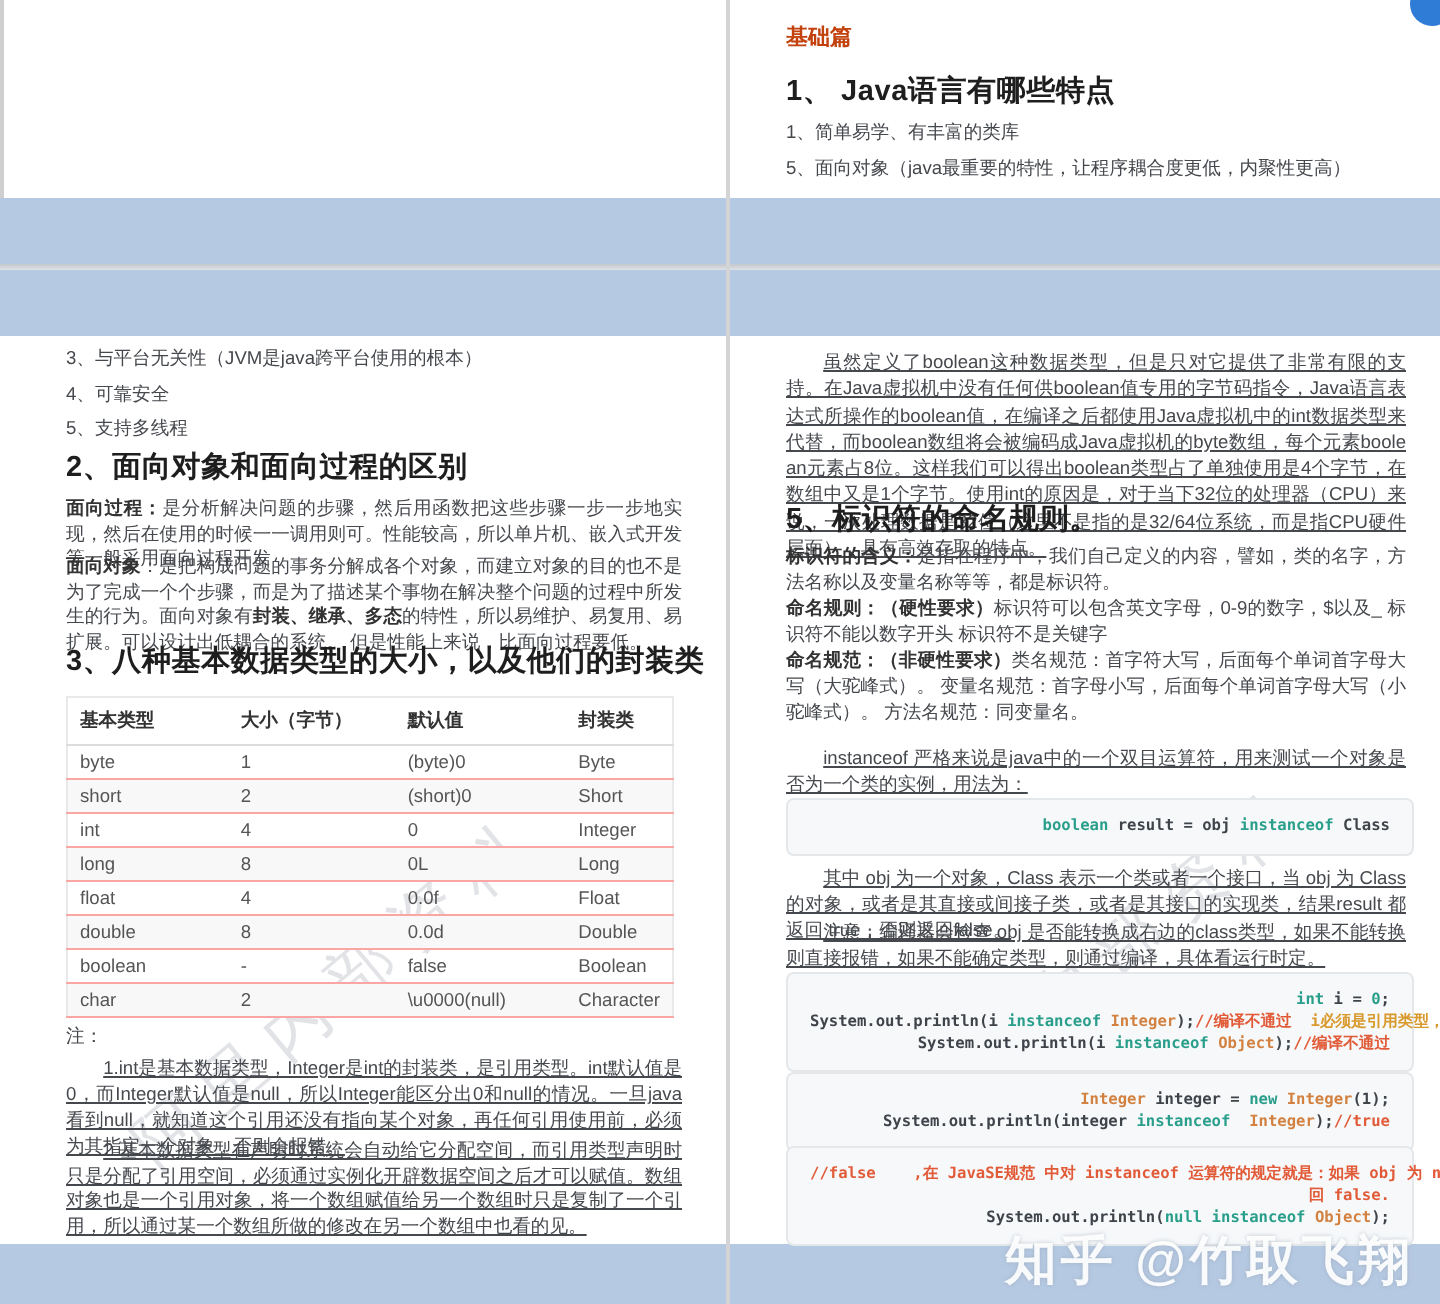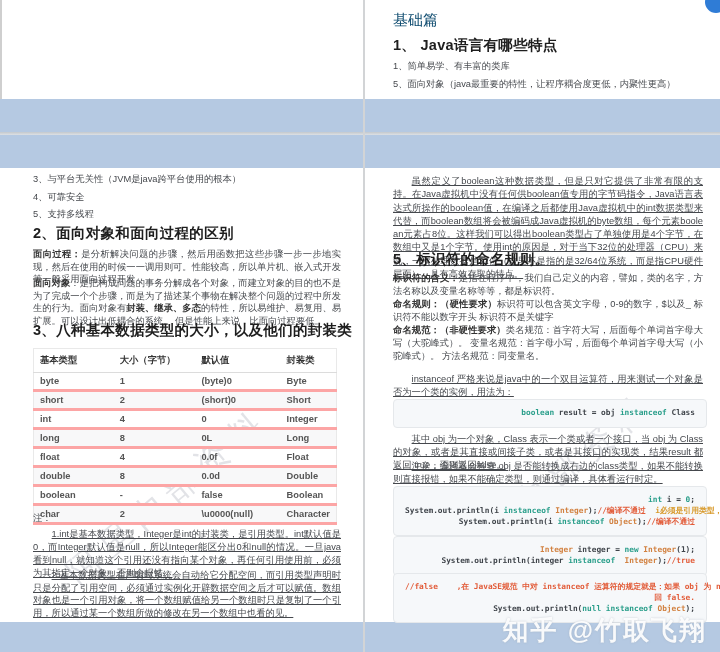--- a/index.html
+++ b/index.html
@@ -17,27 +17,27 @@
              background:#2f7cd6;}
   
   .page{position:absolute;top:0;height:652px;}
   .page-left{left:2px;width:361px;}
   .page-right{left:366px;width:354px;}
   .blk{position:absolute;}
   
   .body-txt{font-size:9.3px;line-height:12.5px;text-align:justify;word-break:break-all;color:#45484d;}
   .indent{text-indent:2em;text-decoration:underline;}
   .h-big{font-size:14.5px;font-weight:bold;color:#1e1e1e;letter-spacing:.3px;}
-  .h-page{font-size:15px;font-weight:normal;color:#0c4a6e;}
+  .h-page{font-size:11px;font-weight:bold;color:#c2410c;}
   .b{font-weight:bold;color:#333;}
   .li-row{height:17.5px;line-height:17.5px;font-size:9.3px;color:#45484d;}
   
   table.dt{border-collapse:collapse;width:304px;font-size:9.3px;border:1px solid #e9e9e9;}
   table.dt th{font-weight:bold;color:#333;text-align:left;padding:5px 6px;border-bottom:1px solid #dcdcdc;}
-  table.dt td{color:#555;padding:3px 6px;border-bottom:3px solid #fca5a5;height:10px;font-weight:bold;}
+  table.dt td{color:#555;padding:3px 6px;border-bottom:1px solid #fca5a5;height:10px;}
   table.dt tr:nth-child(even){background:#f8f8f9;}
   
   .code{background:#f6f8fa;border:1px solid #e5e8eb;border-radius:4px;padding:8px 11px;
         font-family:"DejaVu Sans Mono","Liberation Mono",monospace;font-size:7.8px;width:290px;}
   .code-line{line-height:10.8px;white-space:pre;font-weight:600;text-align:right;}
   .tok-pl{color:#3f444a}.tok-kw{color:#299e8a}.tok-ty{color:#d28140}
   .tok-cm{color:#e25b38}.tok-cm2{color:#d89a2c}.tok-num{color:#299e8a}
   
   .wm-diag{position:absolute;font-size:33px;letter-spacing:9px;color:rgba(140,145,158,0.25);
            transform:rotate(-40deg);transform-origin:0 0;white-space:nowrap;pointer-events:none;}

